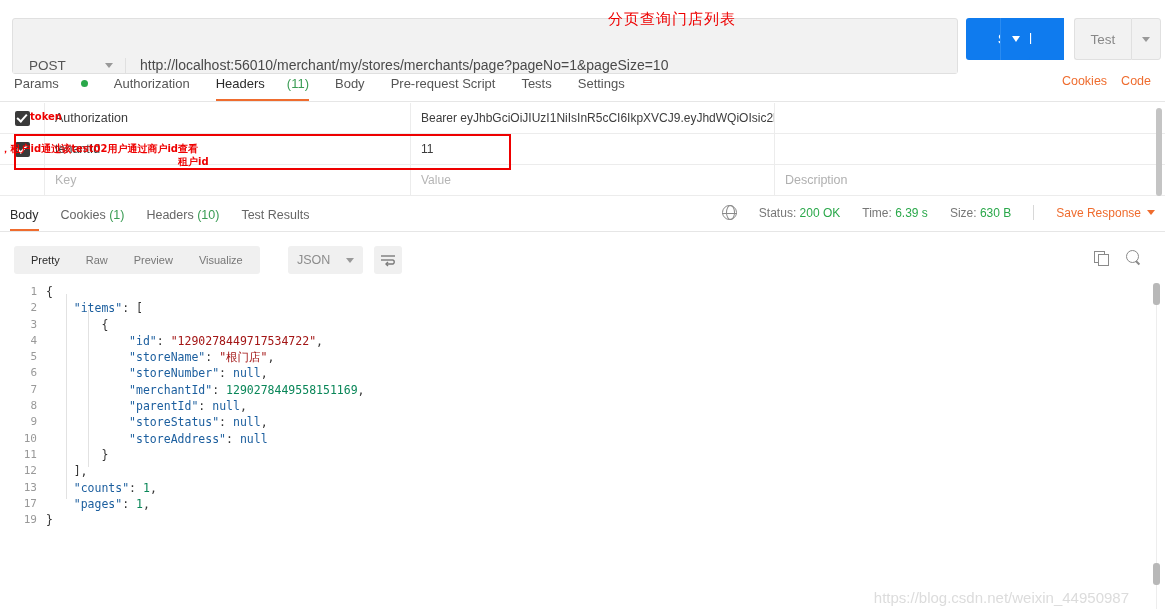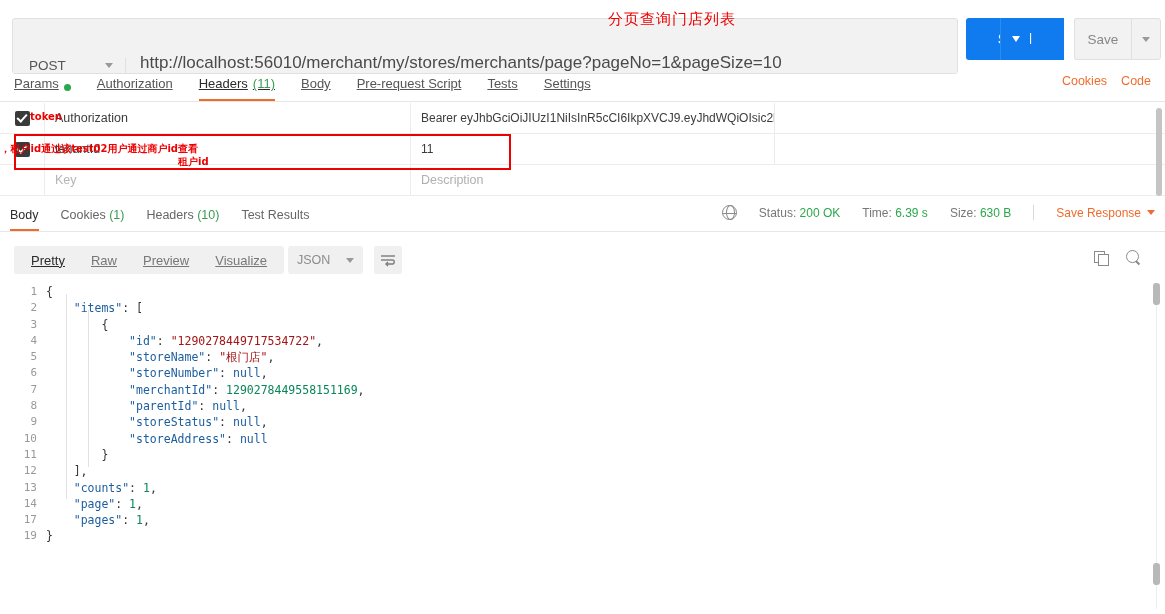--- a/index.html
+++ b/index.html
@@ -27,21 +27,21 @@
     background: #f2f2f2;
   }
   .caret {
     width: 0; height: 0;
     border-left: 4px solid transparent; border-right: 4px solid transparent;
     border-top: 5px solid #999;
   }
   .urlfield {
     flex: 1; display: flex; align-items: center; position: relative;
     padding: 0 14px; background: #f2f2f2;
-    font-size: 17px; color: #4a4a4a;
+    font-size: 14px; color: #4a4a4a;
     overflow: hidden; white-space: nowrap;
   }
   .anno-url {
     position: absolute; left: 608px; top: 10px;
     color: #ee0000; font-size: 15px; font-weight: normal;
     font-family: "DejaVu Sans", sans-serif;
     letter-spacing: 1px;
   }
 
   .send-btn {
@@ -79,21 +79,21 @@
 
   
   .req-tabs {
     position: absolute; left: 0; top: 68px; width: 1165px; height: 34px;
     border-bottom: 1px solid #e6e6e6;
     display: flex; align-items: center;
   }
   .rtab {
     font-size: 13px; color: #555; padding: 0 0 10px 0;
     margin-right: 26px; position: relative; top: 4px;
-    display: flex; align-items: flex-end; gap: 5px; text-decoration: underline;
+    display: flex; align-items: center; gap: 22px;
   }
   .rtab:first-child { margin-left: 14px; }
   .rtab.active { color: #2b2b2b; font-weight: normal; }
   .rtab.active::after {
     content: ""; position: absolute; left: 0; right: 0; bottom: 0;
     height: 2px; background: #ef6c2e;
   }
   .greendot { width: 7px; height: 7px; border-radius: 50%; background: #2aa84a; display: inline-block; }
   .cnt { color: #3a9c54; }
   .tabs-right {
@@ -185,21 +185,21 @@
     height: 1.3px; background: #8a8a8a;
   }
 
   
   .body-tools { position: absolute; left: 0; top: 240px; width: 1165px; height: 44px; }
   .pills {
     position: absolute; left: 14px; top: 6px;
     height: 28px; background: #f0f0f0; border-radius: 3px;
     display: flex; align-items: center; padding: 0 4px;
   }
-  .pill { font-size: 13px; color: #777; padding: 0 13px; text-decoration: underline; }
+  .pill { font-size: 11px; color: #777; padding: 0 13px; }
   .pill.active { color: #2b2b2b; }
   .jsonsel {
     position: absolute; left: 288px; top: 6px;
     height: 28px; width: 75px; background: #f0f0f0; border-radius: 3px;
     display: flex; align-items: center; justify-content: space-between;
     padding: 0 9px; font-size: 12.5px; color: #8c8c8c;
   }
   .wrapbtn {
     position: absolute; left: 374px; top: 6px;
     width: 28px; height: 28px; background: #f0f0f0; border-radius: 3px;
@@ -282,21 +282,21 @@
   </div>
   <div class="anno-url">分页查询门店列表</div>
 
   <div class="send-btn">
     <span>Send</span>
   </div>
   <div class="send-caret-box">
     <span class="send-caret"></span>
   </div>
   <div class="save-btn">
-    <span>Save</span>
+    <span>Test</span>
   </div>
   <div class="save-caret-box">
     <span class="caret"></span>
   </div>
 
   <div class="req-tabs">
     <div class="rtab">
       <span>Params</span>
       <span class="greendot"></span>
     </div>
@@ -355,20 +355,23 @@
       </div>
       <div class="dcell">
         <span class="inline-anno" style="left:-140px;top:8px;">从数据库中查看用户所属租户id，租户id通过该test02用户通过商户id查看</span>
       </div>
     </div>
 
     <div class="hrow">
       <div class="cbcell"></div>
       <div class="kcell ph">
         <span>Key</span>
+      </div>
+      <div class="vcell ph">
+        <span>Value</span>
       </div>
       <div class="dcell">
         <span>Description</span>
       </div>
     </div>
   </div>
   <div class="redbox"></div>
   <div class="hscroll"></div>
 
   <div class="resp-tabs">
@@ -482,33 +485,30 @@
         </div>
         <div class="cline">
           <div class="gutter">12</div>
           <div class="ctext"><span class="p">    ],</span></div>
         </div>
         <div class="cline">
           <div class="gutter">13</div>
           <div class="ctext"><span class="p">    </span><span class="k">"counts"</span><span class="p">: </span><span class="n">1</span><span class="p">,</span></div>
         </div>
         <div class="cline">
-          <div class="gutter">14</div>
-          <div class="ctext"><span class="p">    </span><span class="k">"page"</span><span class="p">: </span><span class="n">1</span><span class="p">,</span></div>
-        </div>
-        <div class="cline">
           <div class="gutter">17</div>
           <div class="ctext"><span class="p">    </span><span class="k">"pages"</span><span class="p">: </span><span class="n">1</span><span class="p">,</span></div>
         </div>
         <div class="cline">
           <div class="gutter">19</div>
           <div class="ctext"><span class="p">}</span></div>
         </div>
       </div>
   </div>
   <div class="fold1"></div>
   <div class="fold2"></div>
 
   <div class="vtrack"></div>
   <div class="vscroll-top"></div>
   <div class="vscroll-bot"></div>
 
+  <div class="watermark">https://blog.csdn.net/weixin_44950987</div>
 </div>
 
 </body></html>

